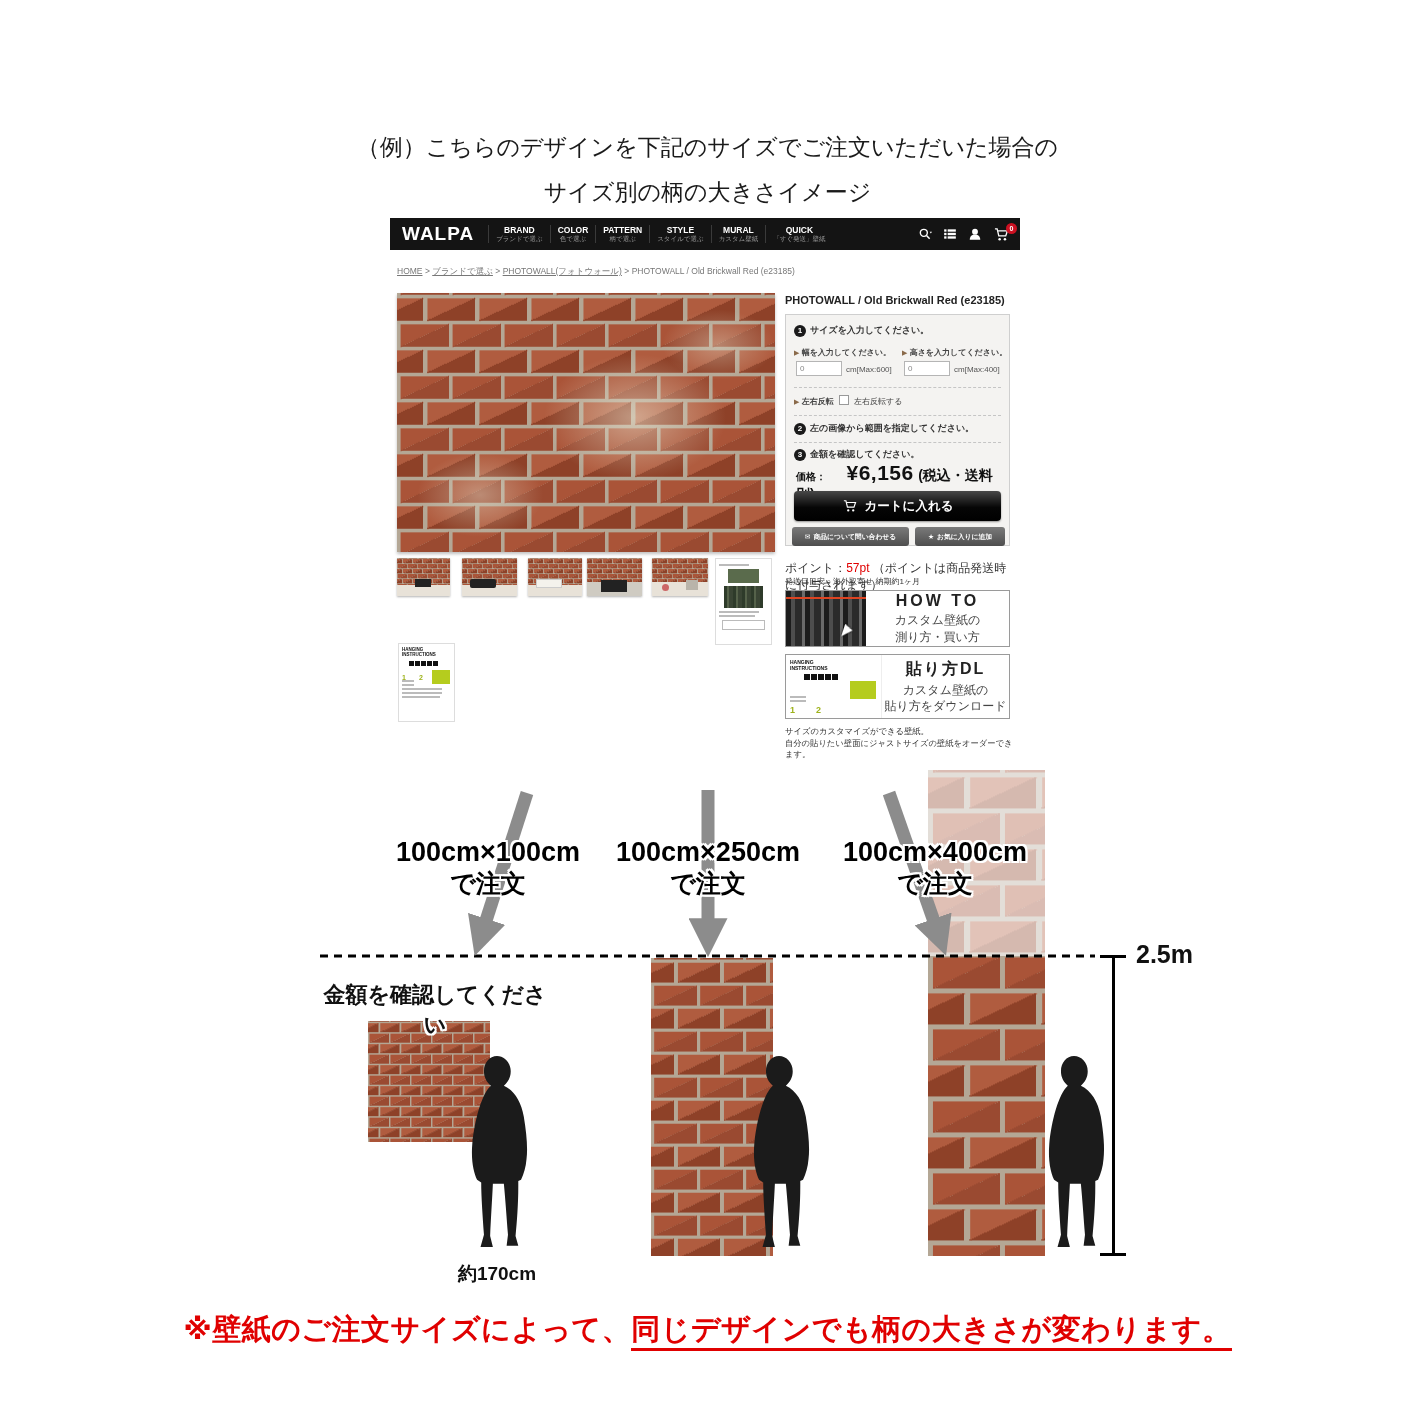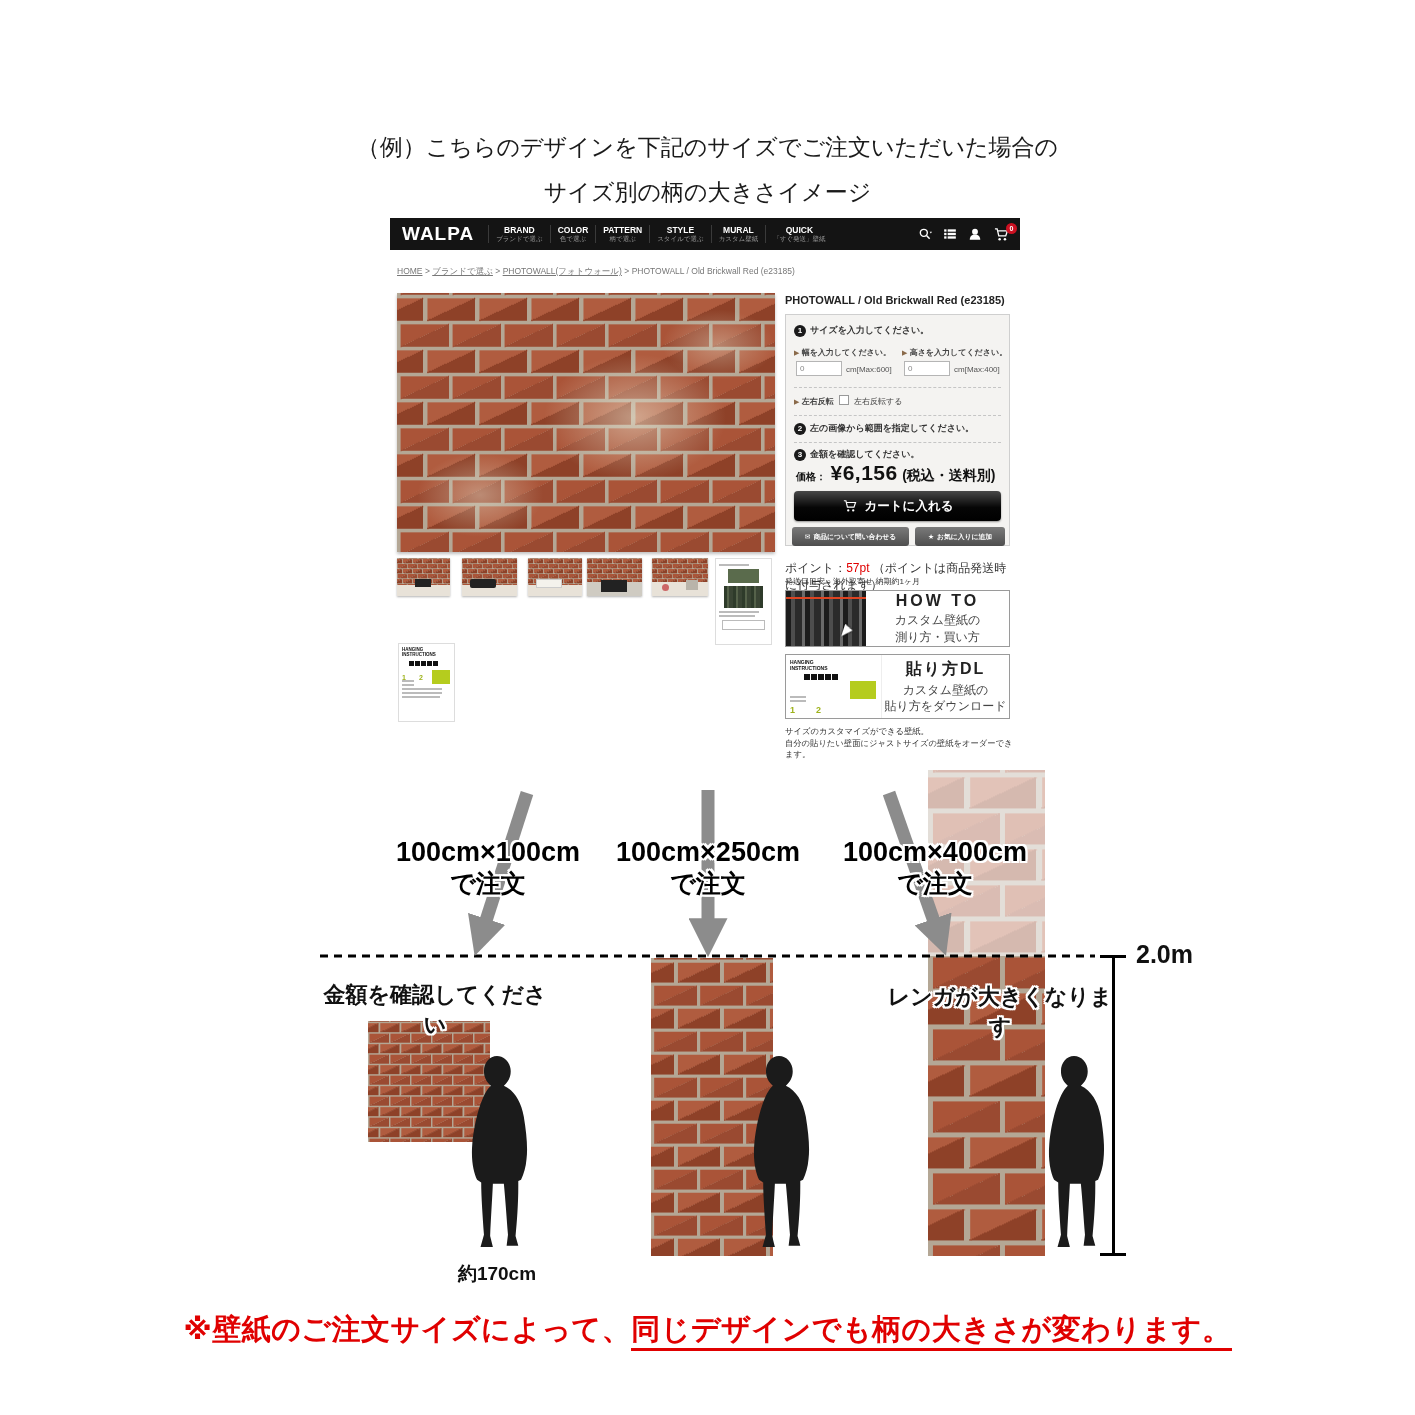--- a/index.html
+++ b/index.html
@@ -67,21 +67,21 @@
     display:inline-flex;align-items:center;justify-content:center;flex:0 0 12px;}
   .flabel{position:absolute;font-size:8px;font-weight:bold;color:#444;}
   .tri{color:#8a6a4a;font-size:7px;}
   .finput{position:absolute;width:46px;height:15px;background:#fff;border:1px solid #b5b5b5;font-size:8px;color:#888;
     padding:0 3px;box-sizing:border-box;}
   .funit{position:absolute;font-size:8px;color:#555;}
   .fdiv{position:absolute;left:8px;right:8px;border-top:1px dashed #c5c5c5;}
   .chk{display:inline-block;width:8px;height:8px;border:1px solid #999;background:#fff;vertical-align:-1px;margin:0 3px;}
   .price-line{position:absolute;left:10px;top:146px;}
   .price-label{font-size:10px;font-weight:bold;}
-  .price-val{font-size:21px;font-weight:bold;letter-spacing:0.5px;}
+  .price-val{font-size:21px;font-weight:bold;letter-spacing:0.5px;margin-left:16px;}
   .price-note{font-size:14px;font-weight:bold;}
   .cart-btn{position:absolute;left:8px;top:176px;width:207px;height:30px;border-radius:4px;
     background:linear-gradient(#484848,#060606 55%,#000);color:#fff;font-size:12.5px;font-weight:bold;
     display:flex;align-items:center;justify-content:center;gap:7px;cursor:pointer;box-shadow:0 1px 2px rgba(0,0,0,.4);}
   .mini-btn{position:absolute;top:212px;height:19px;border-radius:3px;background:linear-gradient(#7a7a7a,#4e4e4e);
     color:#fff;font-size:6.8px;font-weight:bold;display:flex;align-items:center;justify-content:center;gap:3px;cursor:pointer;}
   .points{left:395px;top:342px;width:232px;font-size:12px;color:#333;}
   .red{color:#e00000;}
   .shipping{left:395px;top:358px;width:232px;font-size:8px;color:#333;}
   .info-box{left:395px;width:225px;background:#fff;border:1px solid #9a9a9a;box-sizing:border-box;display:flex;cursor:pointer;}
@@ -396,24 +396,23 @@
       <div class="act">で注文</div>
   </div>
 
   <svg class="abs" style="left:320px;top:954px;" width="775" height="4" viewBox="0 0 775 4">
     <line x1="0" y1="2" x2="775" y2="2" stroke="#000" stroke-width="3" stroke-dasharray="8 6"></line>
   </svg>
 
   <div class="abs measure-cap" style="top:955px;"></div>
   <div class="abs measure-line"></div>
   <div class="abs measure-cap" style="top:1253px;"></div>
-  <div class="abs measure-text">2.0m</div>
+  <div class="abs measure-text">2.5m</div>
 
   <div class="abs note" style="left:320px;top:980px;width:230px;">金額を確認してください</div>
-  <div class="abs note" style="left:880px;top:982px;width:240px;">レンガが大きくなります</div>
 
   <svg width="0" height="0" style="position:absolute;">
     <defs>
       <symbol id="person" viewBox="0 0 120 300">
         <path d="M60 6 C71 6 80 16 80 28 C80 37 76 44 70 49 C85 56 95 72 99 94 C103 118 105 140 103 156 C102 168 99 178 95 186 L91 188 L91 196 C91 222 89 248 87 268 L91 282 L74 282 L76 266 C74 240 72 212 70 192 L54 192 C53 214 51 244 50 268 L54 284 L36 284 L41 266 C39 238 37 210 37 190 L31 186 C26 176 22 158 24 134 C27 100 38 60 51 49 C45 44 41 37 41 28 C41 16 49 6 60 6 Z" fill="#1b1b1b"></path>
       </symbol>
     </defs>
   </svg>
   <svg class="abs" style="left:455px;top:1052px;z-index:3;" width="84" height="206">
       <use href="#person"></use>

